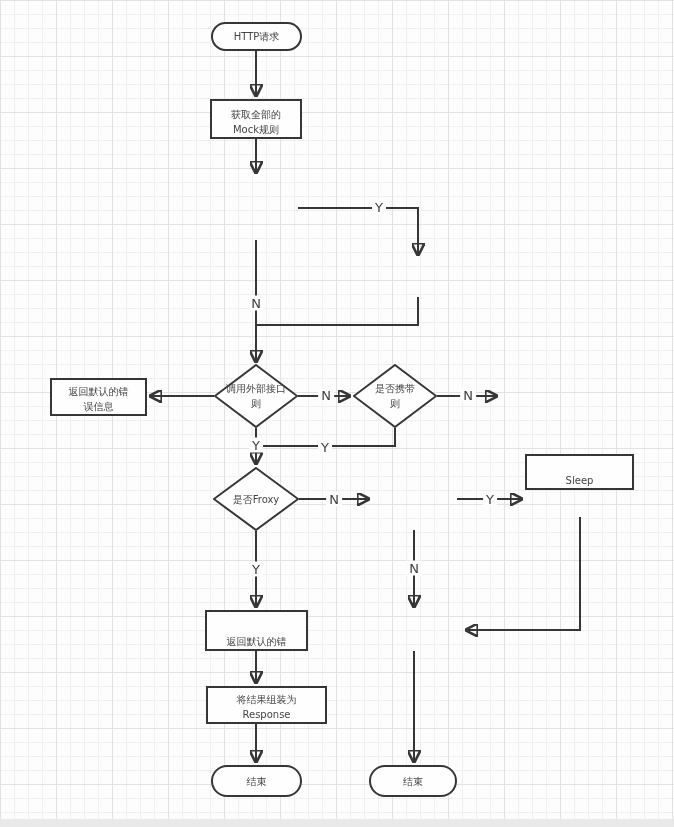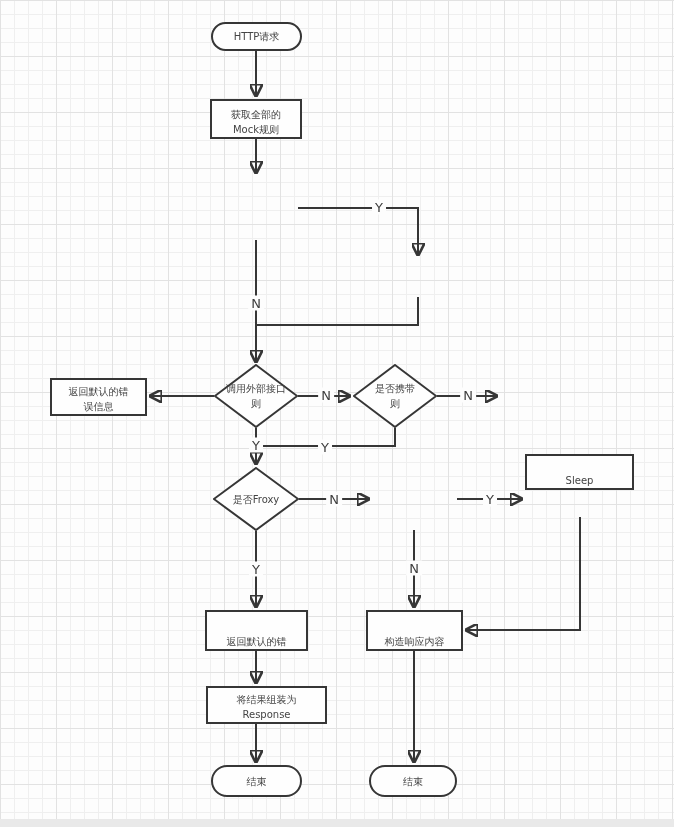--- a/index.html
+++ b/index.html
@@ -112,23 +112,20 @@
 
 
   <div class="node rect" style="left:525px;top:454px;width:109px;height:36px">
     <span class="node-label">Sleep</span>
   </div>
 
   <div class="node rect" style="left:205px;top:610px;width:103px;height:41px">
     <span class="node-label">返回默认的错</span>
   </div>
 
-  <div class="node rect" style="left:366px;top:610px;width:97px;height:41px">
-    <span class="node-label">构造响应内容</span>
-  </div>
 
   <div class="node rect" style="left:206px;top:686px;width:121px;height:38px">
     <span class="node-label">将结果组装为
 Response</span>
   </div>
 
   <div class="node stadium" style="left:211px;top:765px;width:91px;height:32px">
     <span class="node-label">结束</span>
   </div>
 

